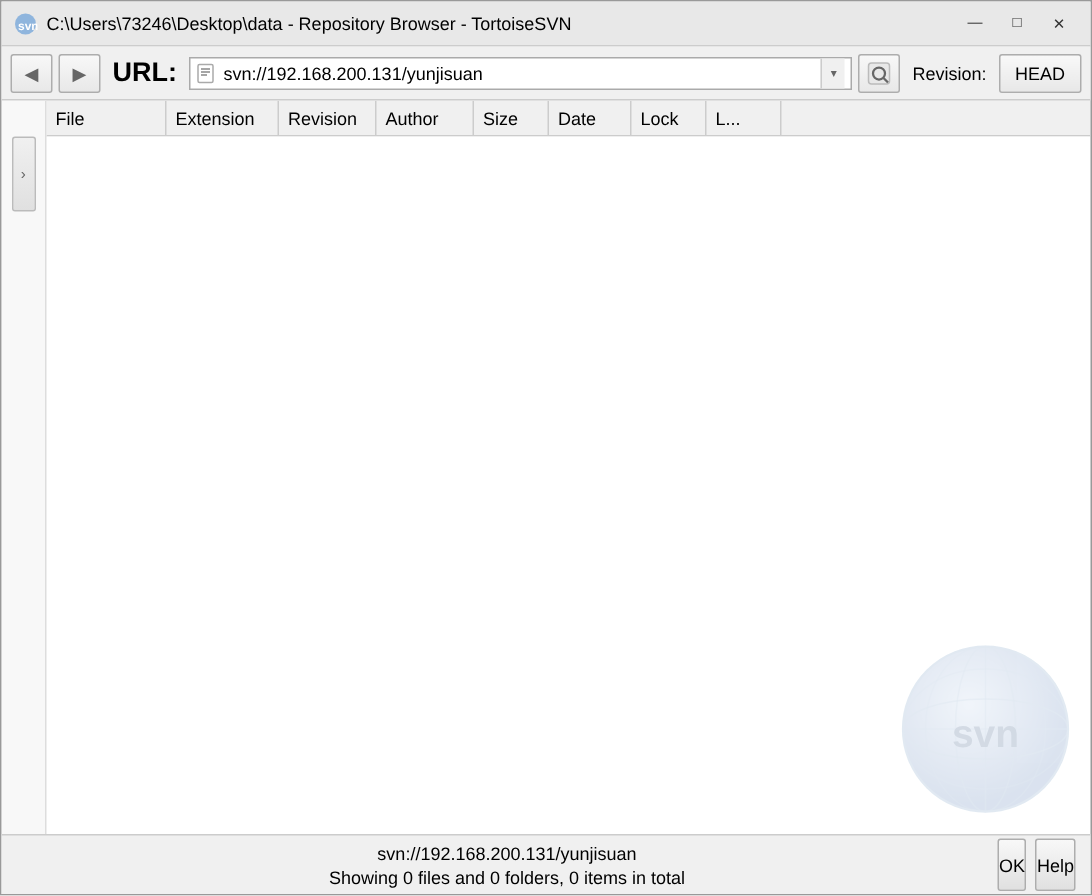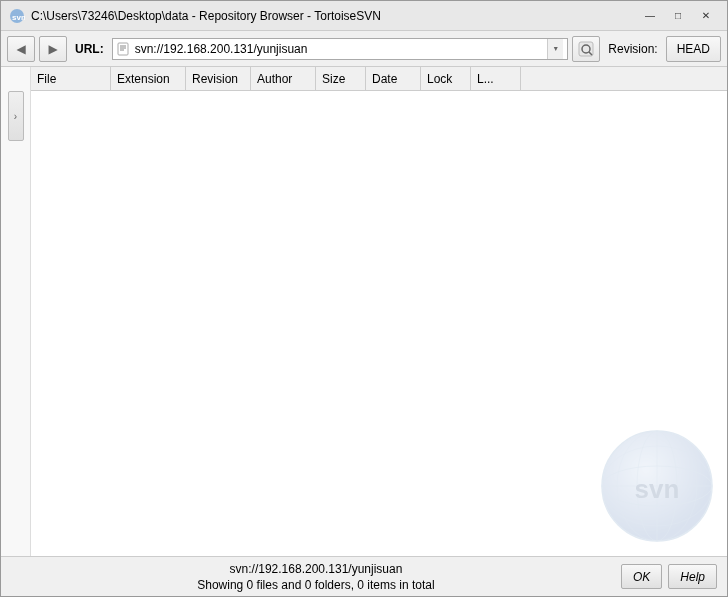--- a/index.html
+++ b/index.html
@@ -90,21 +90,21 @@
       cursor: pointer;
       display: flex;
       align-items: center;
       justify-content: center;
       font-size: 12px;
       color: #666;
       border-radius: 2px;
     }
 
     .url-label {
-      font-size: 12px;
+      font-size: 18px;
       font-weight: bold;
       margin: 0 4px;
       color: #000;
     }
 
     .url-input-container {
       flex: 1;
       display: flex;
       align-items: center;
       height: 22px;
@@ -295,29 +295,28 @@
     .status-line1 {
       font-weight: normal;
     }
 
     .status-buttons {
       display: flex;
       gap: 6px;
     }
 
     .status-action-btn {
-      height: 25px;
-      padding: 0 11px;
+      height: 35px;
+      padding: 0 0;
       border: 1px solid #adadad;
       background: linear-gradient(to bottom, #f8f8f8, #e0e0e0);
       cursor: pointer;
       font-size: 12px;
       color: #000;
       border-radius: 2px;
-      font-style: italic;
     }
 
     .status-text-block {
       display: flex;
       flex-direction: column;
       align-items: center;
       gap: 2px;
     }
   </style>
 </head>

